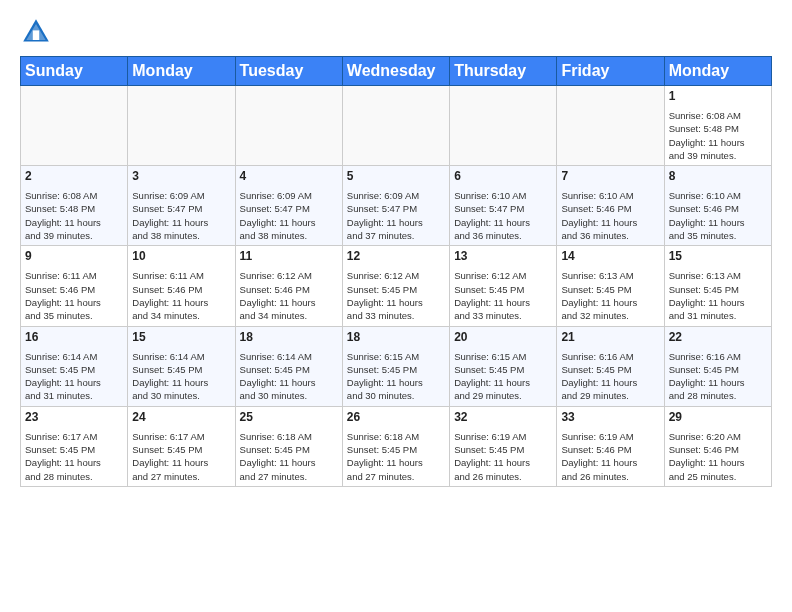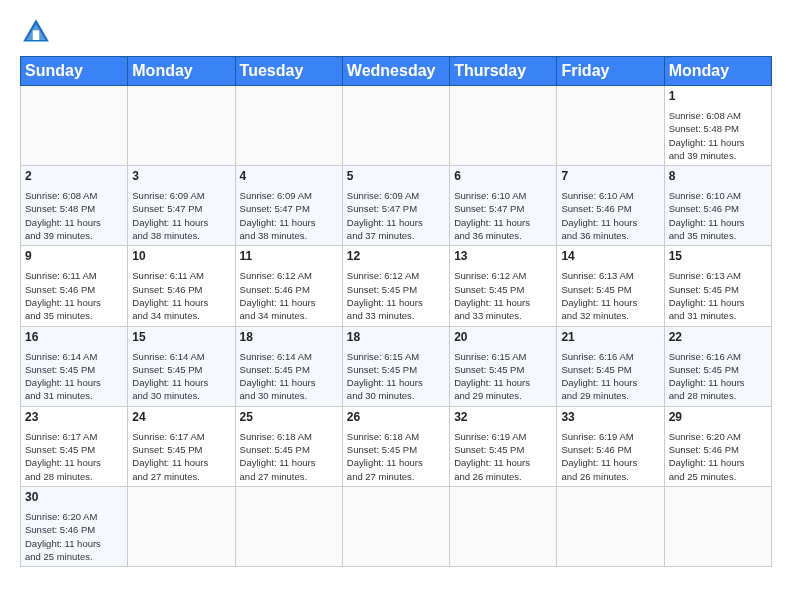--- a/index.html
+++ b/index.html
@@ -349,30 +349,15 @@
 and 26 minutes.</div>
           </td>
           <td>
             <span class="day-num">29</span>
             <div class="day-info" style="white-space: pre-line;">Sunrise: 6:20 AM
 Sunset: 5:46 PM
 Daylight: 11 hours
 and 25 minutes.</div>
           </td>
         </tr>
-        <tr class="last-row">
-          <td>
-            <span class="day-num">30</span>
-            <div class="day-info" style="white-space: pre-line;">Sunrise: 6:20 AM
-Sunset: 5:46 PM
-Daylight: 11 hours
-and 25 minutes.</div>
-          </td>
-          <td class="empty-cell"></td>
-          <td class="empty-cell"></td>
-          <td class="empty-cell"></td>
-          <td class="empty-cell"></td>
-          <td class="empty-cell"></td>
-          <td class="empty-cell"></td>
-        </tr>
       </tbody>
   </table>
 </div>
 
 </body></html>

